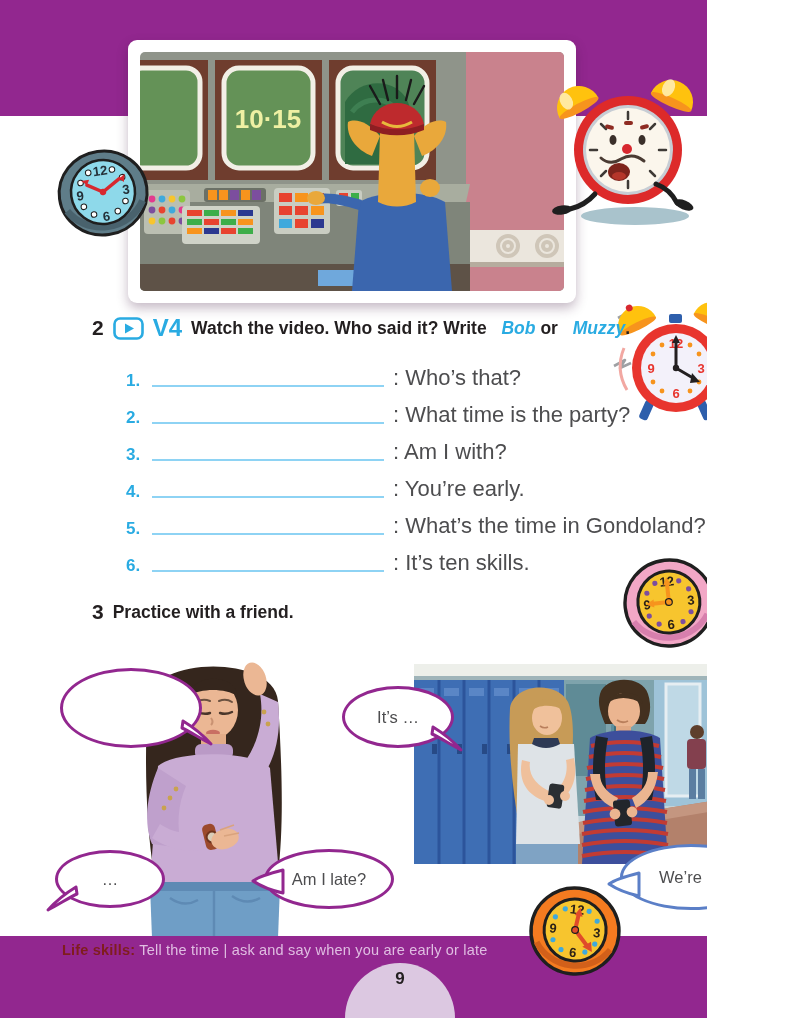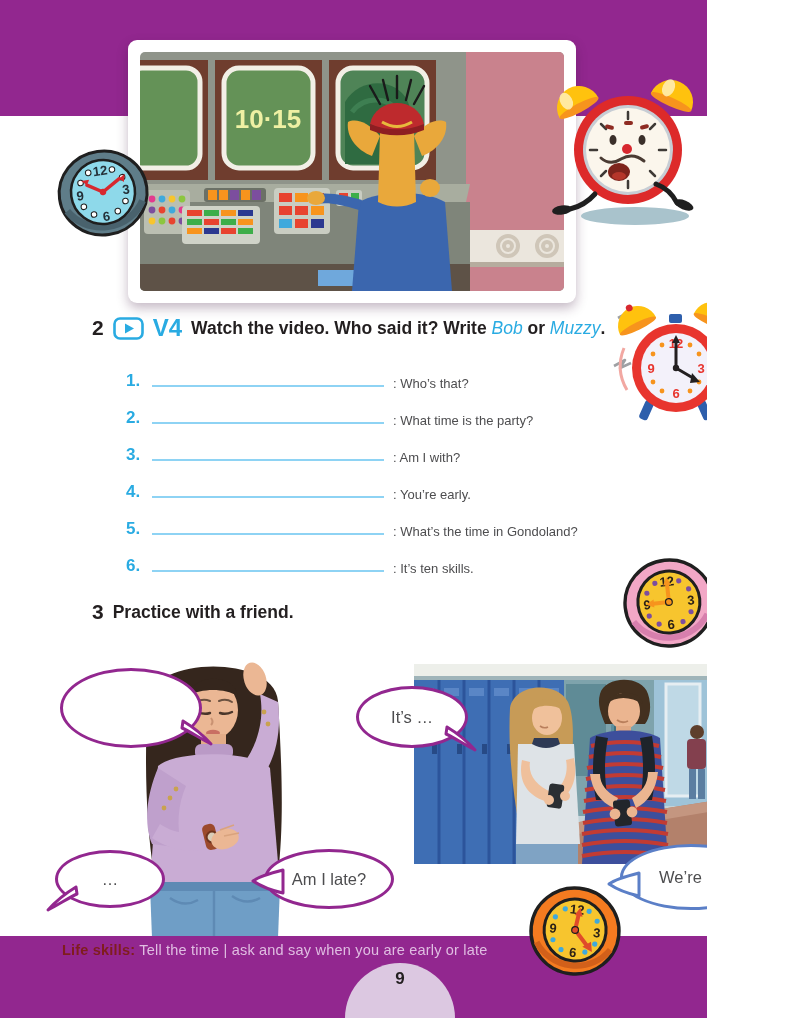--- a/index.html
+++ b/index.html
@@ -33,43 +33,43 @@
   .orange-clock{left:526px;top:882px;width:98px;height:98px;z-index:33;}
   .woman{left:92px;top:646px;width:245px;height:292px;z-index:10;}
   .teens{left:414px;top:664px;width:342px;height:200px;z-index:8;}
 
   .heading{position:absolute;display:flex;align-items:center;gap:9px;z-index:4;}
   .ex2{left:92px;top:314px;}
   .ex3{left:92px;top:600px;}
   .h-num{font-size:21px;font-weight:bold;color:var(--ink);}
   .h-title{font-size:17.5px;font-weight:bold;color:var(--ink);}
   .v4{color:var(--cyan);font-size:24px;font-weight:600;}
-  .name{color:var(--cyan);font-style:italic;font-weight:normal;}
+  .name{color:var(--cyan);font-style:italic;font-weight:bold;margin-left:10px;}
   .play-btn{display:inline-flex;}
 
   .list{position:absolute;left:126px;top:356px;z-index:4;}
   .row{display:flex;align-items:flex-end;height:37px;}
   .row-num{color:var(--cyan);font-size:17px;font-weight:600;width:24px;padding-bottom:2px;}
   .row-line{width:232px;border-bottom:2px solid var(--line);height:1px;margin:0 9px 6px 2px;}
-  .row-text{color:var(--gray);font-size:13px;padding-bottom:2px;white-space:nowrap;}
+  .row-text{color:var(--gray);font-size:22px;padding-bottom:2px;white-space:nowrap;}
 
   .bubble{position:absolute;background:#fff;border:3px solid var(--purple);border-radius:50%;
         display:flex;align-items:center;justify-content:center;text-align:center;z-index:15;
         color:var(--gray);font-size:16.5px;line-height:1.15;box-sizing:border-box;}
   .bubble.blue{border-color:#5B7FC7;}
   .tail{position:absolute;width:34px;height:30px;overflow:visible;}
   .tail path{fill:#fff;stroke:var(--purple);stroke-width:3;stroke-linejoin:round;}
   .bubble.blue .tail path{stroke:#5B7FC7;}
   .b1{left:60px;top:668px;width:142px;height:80px;}
   .b1 .tail{right:-14px;bottom:-2px;}
   .b2{left:55px;top:850px;width:110px;height:58px;}
   .b2 .tail{left:-12px;bottom:-8px;}
   .b3{left:264px;top:849px;width:130px;height:60px;}
   .b3 .tail{left:-16px;top:14px;}
-  .b4{left:356px;top:686px;width:112px;height:62px;}
+  .b4{left:342px;top:686px;width:112px;height:62px;}
   .b4 .tail{right:-12px;bottom:-8px;}
   .b5{left:620px;top:844px;width:142px;height:66px;}
   .b5 .tail{left:-16px;top:22px;}
   svg text{font-family:"Liberation Sans",sans-serif;}
 </style>
 </head>
 <body>
 
 <div class="page">
 

